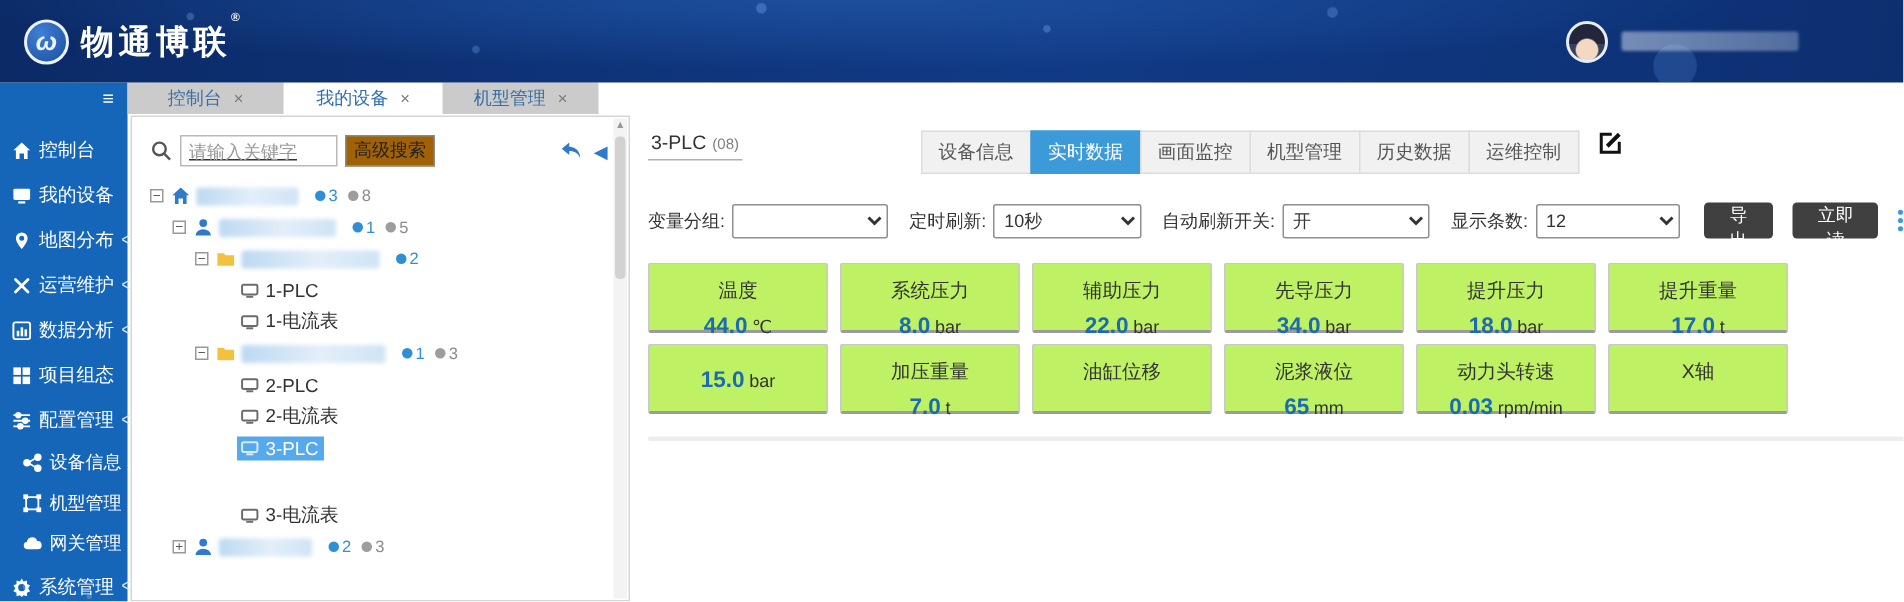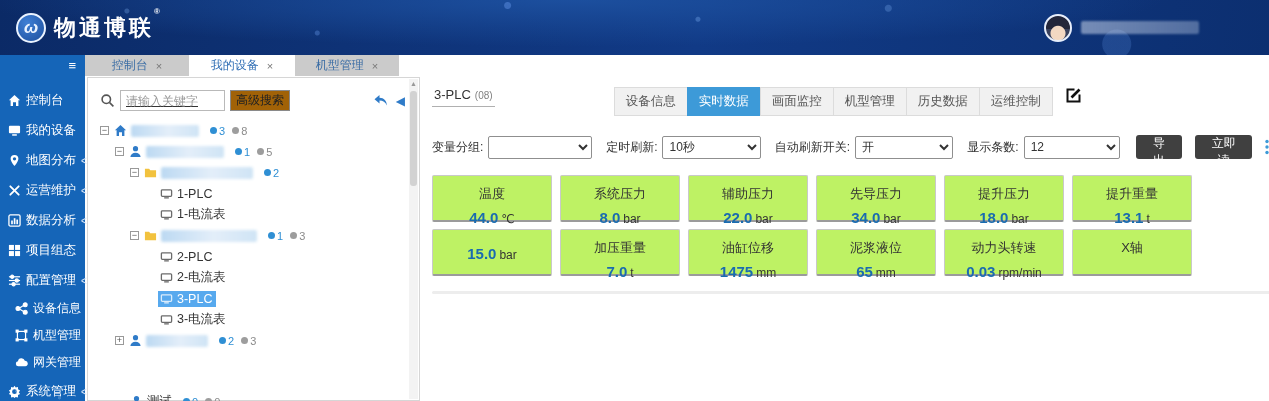--- a/index.html
+++ b/index.html
@@ -421,21 +421,21 @@
           <span class="sel-wrap selected">
             <span class="t-ic device">
               <svg viewBox="0 0 14 14" fill="currentColor">
                 <rect x="1.5" y="3" width="11" height="7" rx="1" fill="none" stroke="currentColor" stroke-width="1.4"></rect>
                 <rect x="4.5" y="11" width="5" height="1.4"></rect>
               </svg>
             </span>
             <span>3-PLC</span>
           </span>
         </div>
-        <div class="tree-row" style="padding-left: 45px;">
+        <div class="tree-row" style="padding-left: 45px; margin-top: 24px;">
           <span style="width: 13px; flex: 0 0 auto;"></span>
           <span class="sel-wrap">
             <span class="t-ic device">
               <svg viewBox="0 0 14 14" fill="currentColor">
                 <rect x="1.5" y="3" width="11" height="7" rx="1" fill="none" stroke="currentColor" stroke-width="1.4"></rect>
                 <rect x="4.5" y="11" width="5" height="1.4"></rect>
               </svg>
             </span>
             <span>3-电流表</span>
           </span>
@@ -561,32 +561,31 @@
         <div class="card">
           <div class="card-label">先导压力</div>
           <div class="card-val"><span class="v">34.0</span><span class="u">bar</span></div>
         </div>
         <div class="card">
           <div class="card-label">提升压力</div>
           <div class="card-val"><span class="v">18.0</span><span class="u">bar</span></div>
         </div>
         <div class="card">
           <div class="card-label">提升重量</div>
-          <div class="card-val"><span class="v">13.1</span><span class="u">t</span></div>
+          <div class="card-val"><span class="v">17.0</span><span class="u">t</span></div>
         </div>
         <div class="card">
           <div class="card-val"><span class="v">15.0</span><span class="u">bar</span></div>
         </div>
         <div class="card">
           <div class="card-label">加压重量</div>
           <div class="card-val"><span class="v">7.0</span><span class="u">t</span></div>
         </div>
         <div class="card">
           <div class="card-label">油缸位移</div>
-          <div class="card-val"><span class="v">1475</span><span class="u">mm</span></div>
         </div>
         <div class="card">
           <div class="card-label">泥浆液位</div>
           <div class="card-val"><span class="v">65</span><span class="u">mm</span></div>
         </div>
         <div class="card">
           <div class="card-label">动力头转速</div>
           <div class="card-val"><span class="v">0.03</span><span class="u">rpm/min</span></div>
         </div>
         <div class="card">

